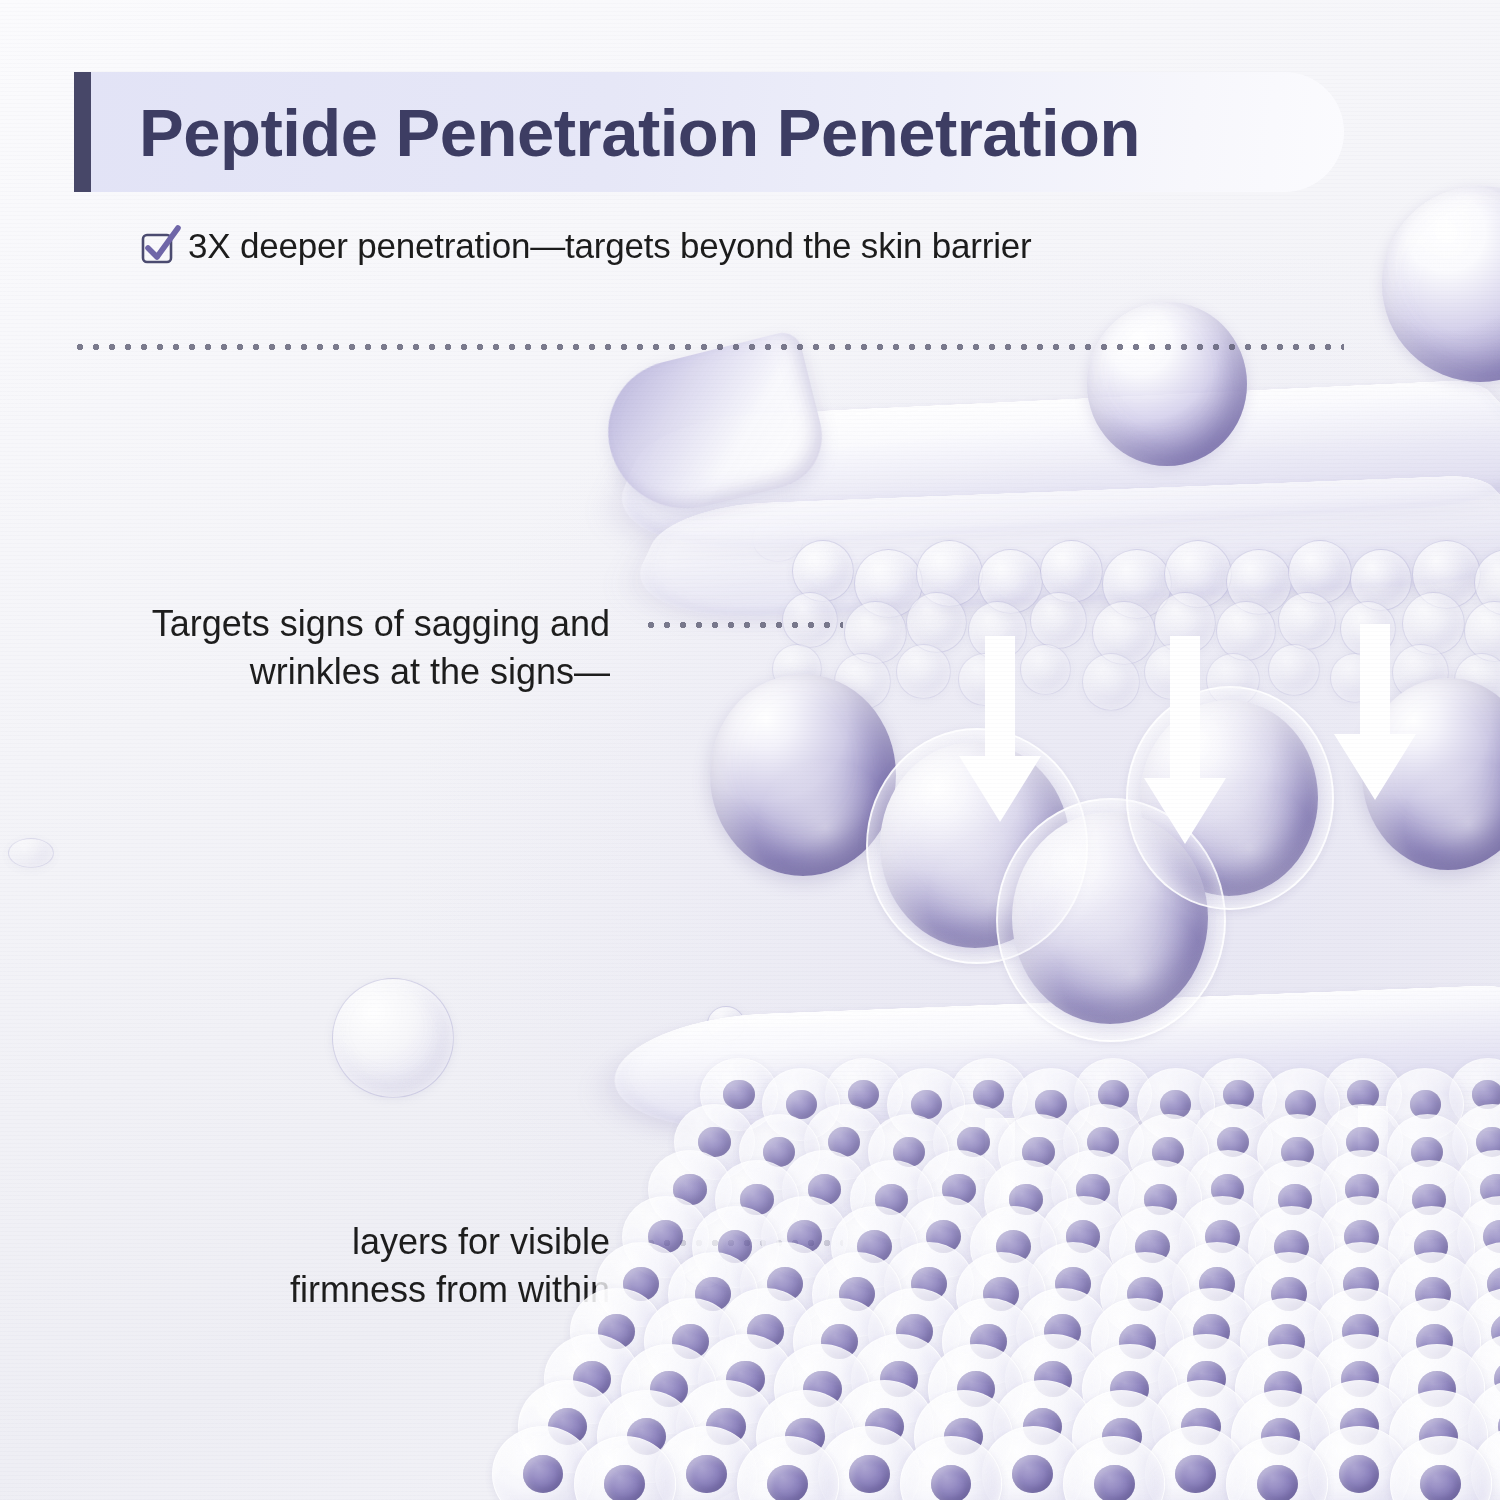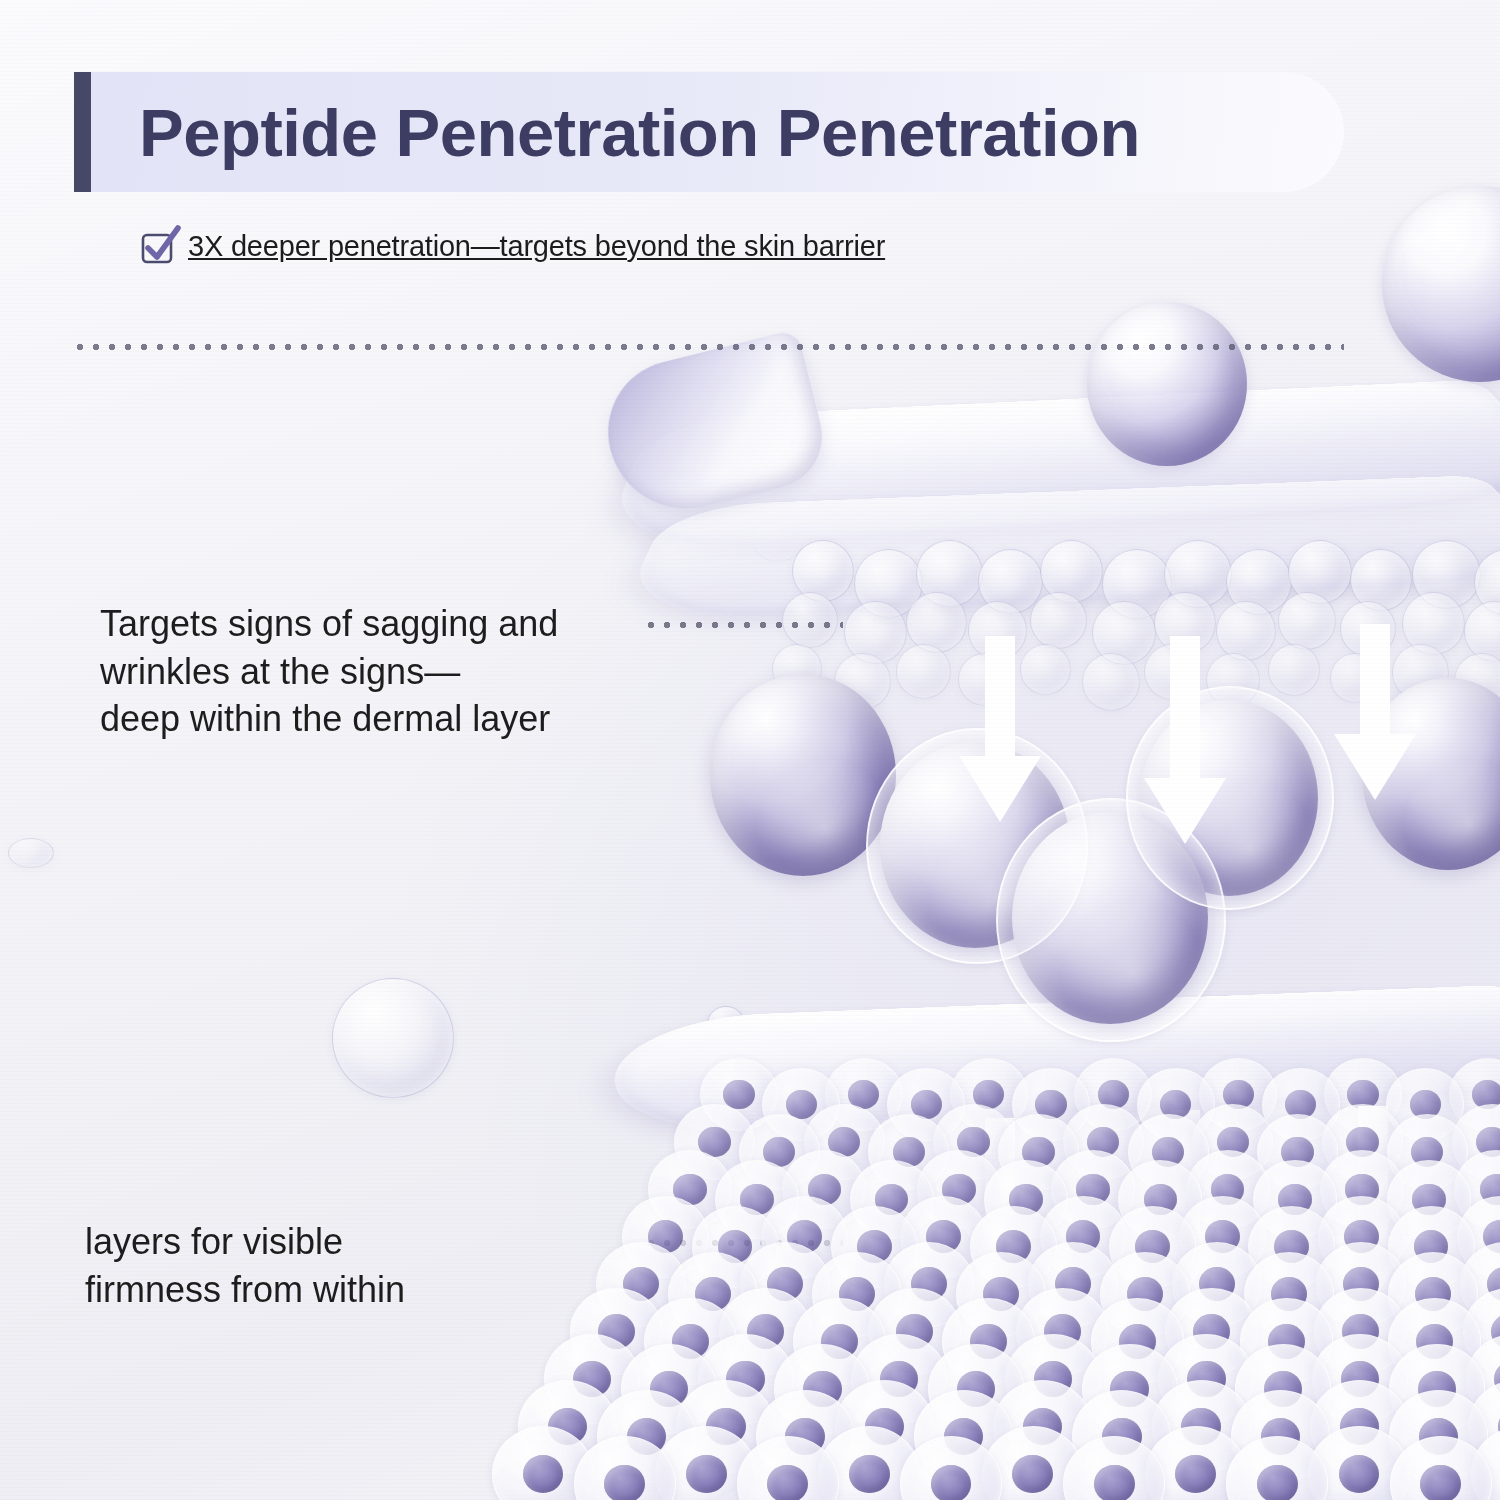--- a/index.html
+++ b/index.html
@@ -39,33 +39,33 @@
   }
   #title-text {
     font-size:67px; font-weight:bold; letter-spacing:-.5px;
     color:#3d3d63; margin-left:48px; white-space:nowrap;
   }
 
   #bullets { position:absolute; left:140px; top:222px; }
   .bullet { display:flex; align-items:center; height:48px; margin-bottom:7px; }
   .chk { position:relative; width:34px; height:34px; flex:0 0 auto; margin-right:14px; }
   .chk svg { position:absolute; left:-2px; top:-7px; }
-  .bullet-label { font-size:29px; color:#1c1c1c; white-space:nowrap; letter-spacing:-.2px;text-decoration:underline; }
+  .bullet-label { font-size:35px; color:#1c1c1c; white-space:nowrap; letter-spacing:-.2px; }
 
   .dot-rule {
     position:absolute;
     height:6px;
     background-image:radial-gradient(circle closest-side, #5b5b72 99%, transparent 100%);
     background-size:16px 6px; background-repeat:repeat-x;
     opacity:.8;
   }
   #divider-top { left:72px; top:344px; width:1272px; }
 
   
-  .callout { position:absolute; text-align:left; }
+  .callout { position:absolute; text-align:right; }
   .callout .line { font-size:36px; color:#1d1d1d; line-height:1.32; white-space:nowrap; }
   #callout-upper { left:100px; top:600px; width:510px; }
   #callout-lower { left:85px; top:1218px; width:525px; }
   #leader-upper { left:643px; top:622px; width:200px; }
   #leader-lower { left:643px; top:1240px; width:200px; }
 
   
   #art { position:absolute; inset:0; pointer-events:none; }
 
   .bubble { position:absolute; border-radius:50%; }
@@ -593,21 +593,20 @@
       </span>
       <span class="bullet-label">3X deeper penetration—targets beyond the skin barrier</span>
     </div>
   </div>
 
   <div class="dot-rule" id="divider-top"></div>
 
   <div class="callout" id="callout-upper">
     <div class="line">Targets signs of sagging and</div>
     <div class="line">wrinkles at the signs—</div>
-    <div class="line">deep within the dermal layer</div>
   </div>
   <div class="dot-rule" id="leader-upper"></div>
 
   <div class="callout" id="callout-lower">
     <div class="line">layers for visible</div>
     <div class="line">firmness from within</div>
   </div>
   <div class="dot-rule" id="leader-lower"></div>
 
 </div>

